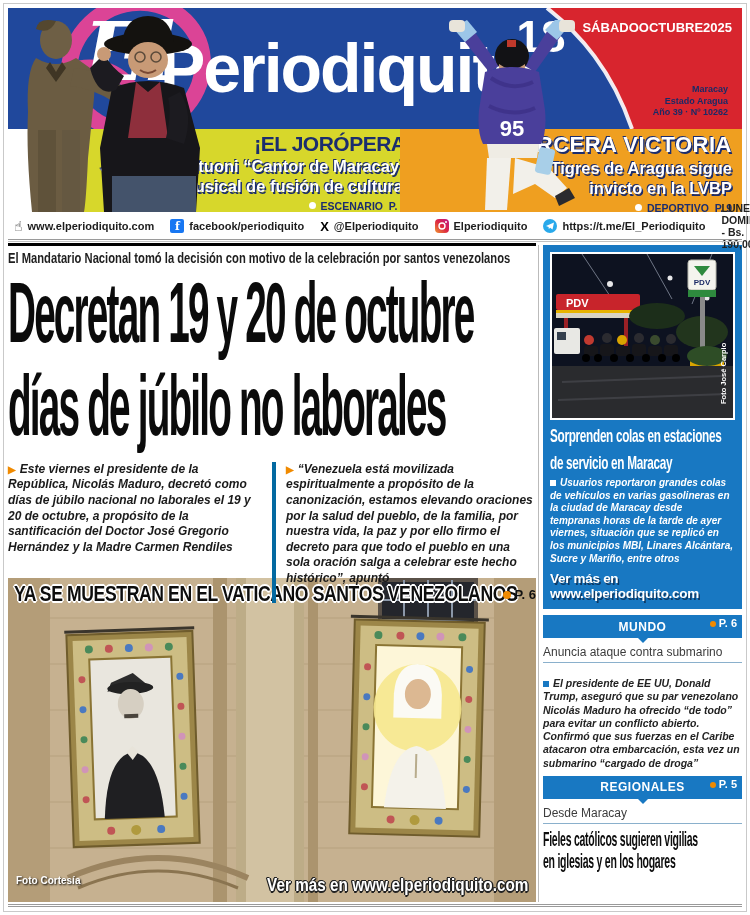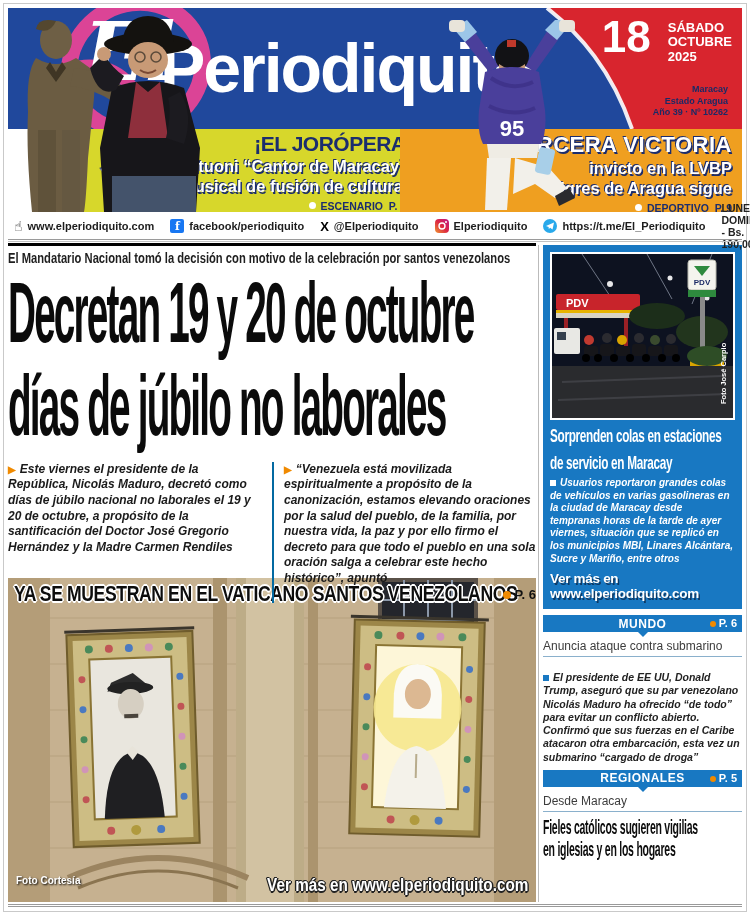--- a/index.html
+++ b/index.html
@@ -11,21 +11,21 @@
   .masthead{position:absolute;left:8px;top:8px;width:734px;height:121px;background:#20489c;overflow:hidden;z-index:1;}
   .ribbon1{position:absolute;left:52px;top:-12px;width:120px;height:110px;border:16px solid #e64596;border-radius:50%;transform:rotate(-28deg);opacity:.95;}
   .ribbon2{position:absolute;left:28px;top:52px;width:86px;height:78px;border:13px solid #e64596;border-radius:50%;transform:rotate(22deg);opacity:.95;}
   .logo-el{position:absolute;left:76px;top:0px;font-family:"DejaVu Serif","Liberation Serif",serif;
            font-style:italic;font-weight:bold;font-size:80px;color:#fff;z-index:3;line-height:1.1;}
   .logo-rest{position:absolute;left:152px;top:26px;font-size:68px;font-weight:bold;color:#fff;
              letter-spacing:-2px;line-height:1;z-index:3;}
   .swoosh{position:absolute;right:0;top:0;z-index:2;}
   .dateblock{position:absolute;right:10px;top:9px;display:flex;gap:17px;z-index:4;color:#fff;}
   .daynum{font-size:44px;font-weight:bold;line-height:.9;}
-  .datelines{display:flex;flex-direction:column;font-size:13px;font-weight:bold;line-height:1.1;padding-top:4px;}
+  .datelines{display:flex;flex-direction:row;font-size:13px;font-weight:bold;line-height:1.1;padding-top:4px;}
   .locblock{position:absolute;right:14px;top:76px;z-index:4;text-align:right;color:#1b2a66;
             font-size:9px;font-weight:bold;line-height:1.3;margin-left:44px;}
 
   
   .teaser{position:absolute;top:129px;height:83px;z-index:1;}
   .teaser-left{left:8px;width:390px;background:#d7d72b;margin-left:24px;}
   .teaser-right{left:400px;width:342px;background:#ef9f20;}
   .teaser-inner{position:absolute;right:10px;top:3px;text-align:right;z-index:2;width:95%;}
   .t-title-navy{font-size:21px;font-weight:bold;color:#1b2d6e;letter-spacing:-0.5px;}
   .t-title-white{font-size:22px;font-weight:bold;color:#fff;letter-spacing:.5px;
@@ -55,21 +55,21 @@
   .black-rule{height:3px;background:#000;}
   .kicker-main{margin-top:4px;font-size:14px;font-weight:bold;color:#1f1f1f;}
   .cond{white-space:nowrap;transform-origin:0 50%;display:block;}
   .cond-r{white-space:nowrap;transform-origin:100% 50%;display:block;}
   .cx45{transform:scaleX(.45);} .cx49{transform:scaleX(.49);} .cx50{transform:scaleX(.50);} .cx62{transform:scaleX(.62);} .cx80{transform:scaleX(.80);}
   .cx85{transform:scaleX(.85);}
   .headline-line{font-size:86px;font-weight:bold;letter-spacing:-4px;line-height:1.08;color:#0b0b0b;}
   .lead-cols{display:flex;margin-top:10px;}
   .lead-col{width:50%;box-sizing:border-box;font-size:12px;font-weight:bold;font-style:italic;
             color:#1a1a1a;line-height:1.3;padding-right:10px;}
-  .lead-col + .lead-col{border-left:2px solid #0369a1;padding-left:10px;padding-right:0;}
+  .lead-col + .lead-col{border-left:4px solid #0369a1;padding-left:10px;padding-right:0;}
   .arrow{color:#f08a00;font-size:10px;font-style:normal;margin-right:4px;}
   .pageref{display:block;text-align:right;font-style:normal;font-size:13px;color:#111;}
   .odot{display:inline-block;width:8px;height:8px;border-radius:50%;background:#f08a00;margin-right:4px;}
 
   
   .photo-story{position:absolute;left:8px;top:578px;width:528px;height:324px;z-index:2;background:#ef4444;}
   .ps-title{position:absolute;left:6px;top:3px;font-size:22px;font-weight:bold;letter-spacing:-0.5px;color:#0d0d0d;
             text-shadow:-2px 0 #fff,2px 0 #fff,0 -2px #fff,0 2px #fff,-1px -1px #fff,1px 1px #fff,-1px 1px #fff,1px -1px #fff;}
   .ps-credit{position:absolute;left:8px;bottom:16px;font-size:10px;font-weight:bold;color:#fff;
              text-shadow:1px 1px 2px #000;}
@@ -81,21 +81,21 @@
   .sidebar{position:absolute;left:543px;top:245px;width:199px;z-index:3;}
   .side-top{background:#1878c2;padding:7px 7px 8px;box-sizing:border-box;}
   .side-photo{border:2px solid #fff;display:block;}
   .side-head{margin-top:6px;font-size:19px;font-weight:bold;color:#fff;line-height:1.08;letter-spacing:-0.5px;}
   .side-body{margin-top:4px;font-size:10px;font-weight:bold;font-style:italic;color:#fff;line-height:1.26;}
   .sqw{display:inline-block;width:6px;height:6px;background:#fff;margin-right:4px;}
   .sqb{display:inline-block;width:6px;height:6px;background:#1878c2;margin-right:4px;}
   .side-more{margin-top:6px;font-size:13.5px;font-weight:bold;color:#fff;letter-spacing:-0.3px;
              text-shadow:1.5px 1.5px 0 #0d3a66;}
   .sec{margin-top:6px;}
-  .sec-bar{position:relative;height:17px;background:#1878c2;display:flex;align-items:center;justify-content:center;}
+  .sec-bar{position:relative;height:23px;background:#1878c2;display:flex;align-items:center;justify-content:center;}
   .sec-bar::after{content:'';position:absolute;left:50%;bottom:-5px;margin-left:-5px;
                   border:5px solid transparent;border-top-color:#1878c2;border-bottom:none;}
   .sec-name{font-size:12px;font-weight:bold;color:#fff;letter-spacing:.5px;}
   .sec-page{position:absolute;right:5px;top:2px;font-size:11px;font-weight:bold;color:#fff;}
   .sec-page .odot{width:6px;height:6px;margin-right:3px;}
   .sec-kicker{margin-top:7px;font-size:12px;color:#3c3c3c;padding-bottom:3px;border-bottom:1.5px solid #8ab0cc;}
   .sec-head{margin-top:4px;font-weight:bold;color:#0d0d0d;line-height:1.06;letter-spacing:-0.5px;}
   .sec-head.sz26{font-size:26px;} .sec-head.sz21{font-size:21px;}
   .sec-body{margin-top:14px;font-size:10.5px;font-weight:bold;font-style:italic;color:#222;line-height:1.26;}
 
@@ -137,22 +137,22 @@
     <div class="teaser-inner">
       <div class="t-title-navy">¡EL JORÓPERA!</div>
       <div class="t-line">Javier Colantuoni “Cantor de Maracay”,</div>
       <div class="t-line">trae musical de fusión de culturas</div>
       <div class="t-foot"><span class="wdot"></span><span>ESCENARIO</span>&nbsp;&nbsp;<span>P. 13</span></div>
     </div>
   </div>
   <div class="teaser teaser-right">
     <div class="teaser-inner">
       <div class="t-title-white">TERCERA VICTORIA</div>
+      <div class="t-line">Tigres de Aragua sigue</div>
       <div class="t-line">invicto en la LVBP</div>
-      <div class="t-line">Tigres de Aragua sigue</div>
       <div class="t-foot"><span class="wdot"></span><span>DEPORTIVO</span>&nbsp;&nbsp;<span>P. 9</span></div>
     </div>
   </div>
 
   <svg class="photo-left" width="200" height="202" viewBox="0 0 200 202">
     <g>
       <ellipse cx="48" cy="30" rx="16" ry="19" fill="#6e5f45"></ellipse>
       <path d="M48,11 q-18,-4 -20,8 q14,6 20,-8" fill="#54472f"></path>
       <path d="M28,48 q20,12 40,0 l14,10 q6,10 4,30 l-6,60 q-2,44 -4,54 h-52 q-6,-60 -4,-100 q-2,-40 8,-54 z" fill="#6b5c42"></path>
       <path d="M42,52 l6,10 l6,-10 l4,6 l-10,14 l-10,-14 z" fill="#3f3524"></path>

